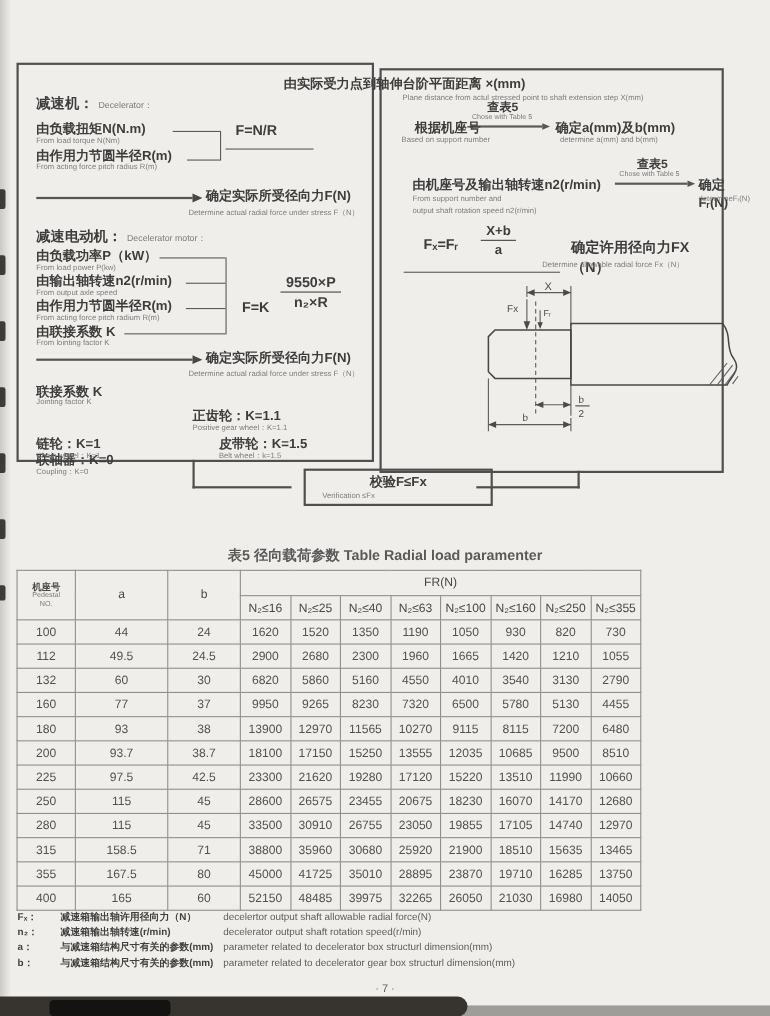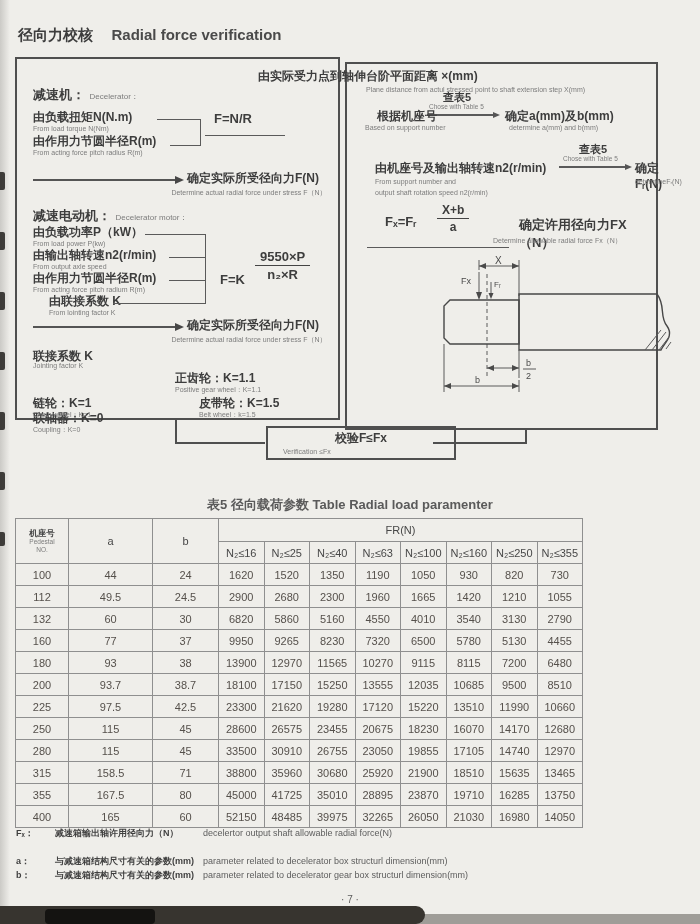--- a/index.html
+++ b/index.html
@@ -32,38 +32,34 @@
     color:#4c4c4c;font-size:11px;padding:0;height:21px;background:transparent;}
   .rtable thead th{font-weight:normal;color:#474747;}
   .rtable .ped-head{font-size:8.5px;line-height:9px;font-weight:bold;}
   .rtable .ped-head .en{font-size:6.5px;font-weight:normal;display:block;line-height:8px;}
   .rtable tbody td{font-weight:normal;color:#55504b;}
   
   .note-row{position:absolute;left:16px;display:flex;font-size:9px;line-height:12px;}
   .note-row .sym{width:39px;font-weight:bold;color:#3f3f3f;}
   .note-row .nzh{width:148px;font-weight:bold;color:#3f3f3f;}
   .note-row .nen{color:#5d5d5d;}
-  .verify{position:absolute;left:266px;top:426px;width:190px;height:34px;
+  .verify{position:absolute;left:276px;top:426px;width:172px;height:34px;
     border:2px solid #4f4f4f;box-sizing:border-box;}
   .edge-shade{position:absolute;left:0;top:0;width:10px;height:924px;
     background:linear-gradient(to right,rgba(40,38,35,.18),rgba(40,38,35,0));}
   .tick{position:absolute;left:0;width:5px;background:#23211f;opacity:.85;border-radius:0 2px 2px 0;}
   svg text{fill:#4a4a4a;}
   svg .thin{stroke:#5b5b5b;stroke-width:1;fill:none;}
   svg .shaft{stroke:#474747;stroke-width:1.4;fill:none;}
 </style>
 </head>
 <body>
 
 <div class="page">
 
-  <div class="abs" style="left:18px;top:26px;">
-    <span class="zh t15">径向力校核</span>
-    <span class="zh t15" style="margin-left:14px;color:#4a4a4a;">Radial force verification</span>
-  </div>
 
   <div class="box" style="left:15px;top:57px;width:325px;height:363px;">
     <div class="abs" style="left:16px;top:26px;">
       <span class="zh t13">减速机：</span>
       <span class="en t8">Decelerator：</span>
     </div>
 
     <div class="abs item" style="left:16px;top:52px;">
       <span class="zh t12">由负载扭矩N(N.m)</span>
       <span class="en t7">From load torque N(Nm)</span>
@@ -94,21 +90,21 @@
       <span class="en t7">From load power P(kw)</span>
     </div>
     <div class="abs item" style="left:16px;top:190px;">
       <span class="zh t12">由输出轴转速n2(r/min)</span>
       <span class="en t7">From output axle speed</span>
     </div>
     <div class="abs item" style="left:16px;top:213px;">
       <span class="zh t12">由作用力节圆半径R(m)</span>
       <span class="en t7">From acting force pitch radium R(m)</span>
     </div>
-    <div class="abs item" style="left:32px;top:236px;">
+    <div class="abs item" style="left:16px;top:236px;">
       <span class="zh t12">由联接系数 K</span>
       <span class="en t7">From lointing factor K</span>
     </div>
 
     <div class="hline" style="left:128px;top:175px;width:60px;"></div>
     <div class="hline" style="left:152px;top:198px;width:36px;"></div>
     <div class="hline" style="left:152px;top:221px;width:36px;"></div>
     <div class="hline" style="left:96px;top:244px;width:92px;"></div>
     <div class="vline" style="left:188px;top:175px;height:70px;"></div>
 
@@ -431,20 +427,25 @@
           <td>14050</td>
         </tr>
       </tbody>
   </table>
 
   <div class="note-row" style="top:827px;">
     <span class="sym">Fₓ：</span>
     <span class="nzh">减速箱输出轴许用径向力（N）</span>
     <span class="nen">decelertor output shaft allowable radial force(N)</span>
   </div>
+  <div class="note-row" style="top:841px;">
+    <span class="sym">n₂：</span>
+    <span class="nzh">减速箱输出轴转速(r/min)</span>
+    <span class="nen">decelerator output shaft rotation speed(r/min)</span>
+  </div>
   <div class="note-row" style="top:855px;">
     <span class="sym">a：</span>
     <span class="nzh">与减速箱结构尺寸有关的参数(mm)</span>
     <span class="nen">parameter related to decelerator box structurl dimension(mm)</span>
   </div>
   <div class="note-row" style="top:869px;">
     <span class="sym">b：</span>
     <span class="nzh">与减速箱结构尺寸有关的参数(mm)</span>
     <span class="nen">parameter related to decelerator gear box structurl dimension(mm)</span>
   </div>

